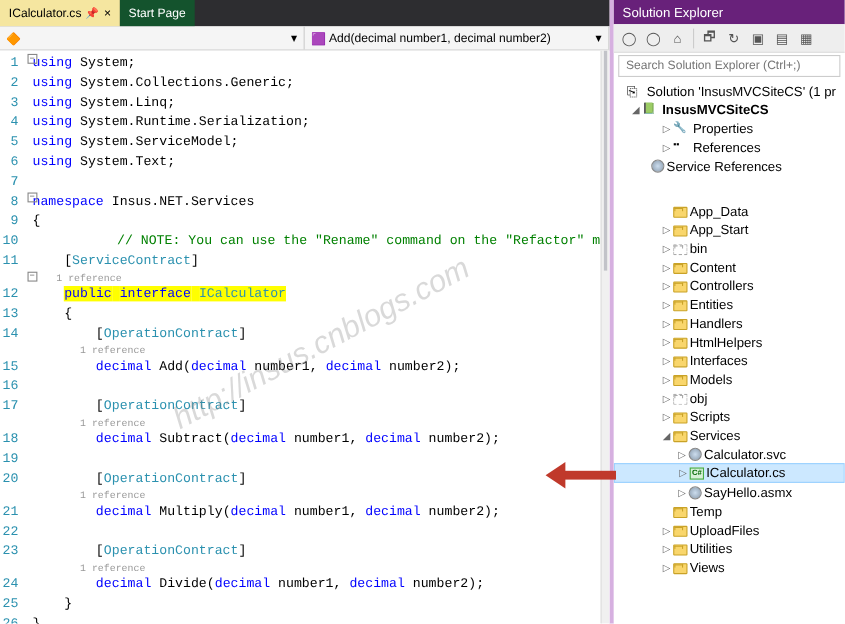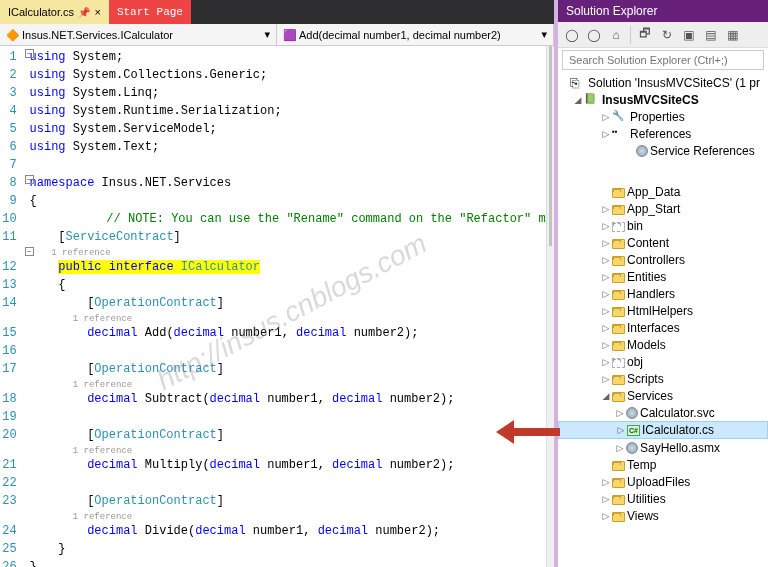--- a/index.html
+++ b/index.html
@@ -12,21 +12,21 @@
     overflow: hidden;
     position: relative;
   }
   .container { display: flex; height: 100%; }
   .editor-area { flex: 1; display: flex; flex-direction: column; border-right: 4px solid #d6b0e0; min-width: 0; }
   
   
   .tabs { display: flex; background: #2d2d30; height: 24px; font-family: "Segoe UI", sans-serif; font-size: 11px; }
   .tab { display: flex; align-items: center; padding: 0 8px; gap: 4px; color: #ccc; cursor: pointer; }
   .tab.active { background: #f5e6a0; color: #000; }
-  .tab.dark { background: #ef4444; color: #fff; font-family: Liberation Mono, monospace; }
+  .tab.dark { background: #14532d; color: #fff; }
   .pin { font-size: 10px; }
   
   
   .nav-bar { display: flex; background: #f5f5f5; border-bottom: 1px solid #ccc; height: 22px; font-family: "Segoe UI", sans-serif; font-size: 11px; }
   .nav-half { flex: 1; display: flex; align-items: center; padding: 0 6px; border-right: 1px solid #ccc; gap: 4px; overflow: hidden; white-space: nowrap; }
   .nav-icon { width: 12px; height: 12px; display: inline-block; }
   
   
   .code-area { flex: 1; display: flex; overflow: hidden; background: #fff; position: relative; }
   .gutter { width: 40px; background: #fff; text-align: right; padding-right: 6px; color: #2b91af; font-size: 12px; line-height: 18px; padding-top: 2px; }
@@ -82,21 +82,20 @@
         <span class="pin">📌</span>
         <span>×</span>
       </div>
       <div class="tab dark">
         <span>Start Page</span>
       </div>
     </div>
     <div class="nav-bar">
       <div class="nav-half">
         <span class="nav-icon">🔶</span>
-        <span>Insus.NET.Services.ICalculator</span>
         <span style="margin-left:auto">▾</span>
       </div>
       <div class="nav-half">
         <span class="nav-icon">🟪</span>
         <span style="overflow:hidden;text-overflow:clip">Add(decimal number1, decimal number2)</span>
         <span style="margin-left:auto">▾</span>
       </div>
     </div>
     <div class="code-area">
       <div class="gutter" id="gutter">
@@ -174,21 +173,21 @@
         <div class="tree-row" style="padding-left: 42px;">
           <span class="tw">▷</span>
           <span class="ico" style="font-size: 10px;">🔧</span>
           <span class="tree-label">Properties</span>
         </div>
         <div class="tree-row" style="padding-left: 42px;">
           <span class="tw">▷</span>
           <span class="ico" style="font-size: 8px;">▪▪</span>
           <span class="tree-label">References</span>
         </div>
-        <div class="tree-row" style="padding-left: 66px;">
+        <div class="tree-row" style="padding-left: 22px;">
           <span class="tw"></span>
           <span class="ico svc-ico"></span>
           <span class="tree-label">Service References</span>
         </div>
         <div class="tree-row" style="padding-left: 42px; margin-top: 24px;">
           <span class="tw"></span>
           <span class="ico folder"></span>
           <span class="tree-label">App_Data</span>
         </div>
         <div class="tree-row" style="padding-left: 42px;">

